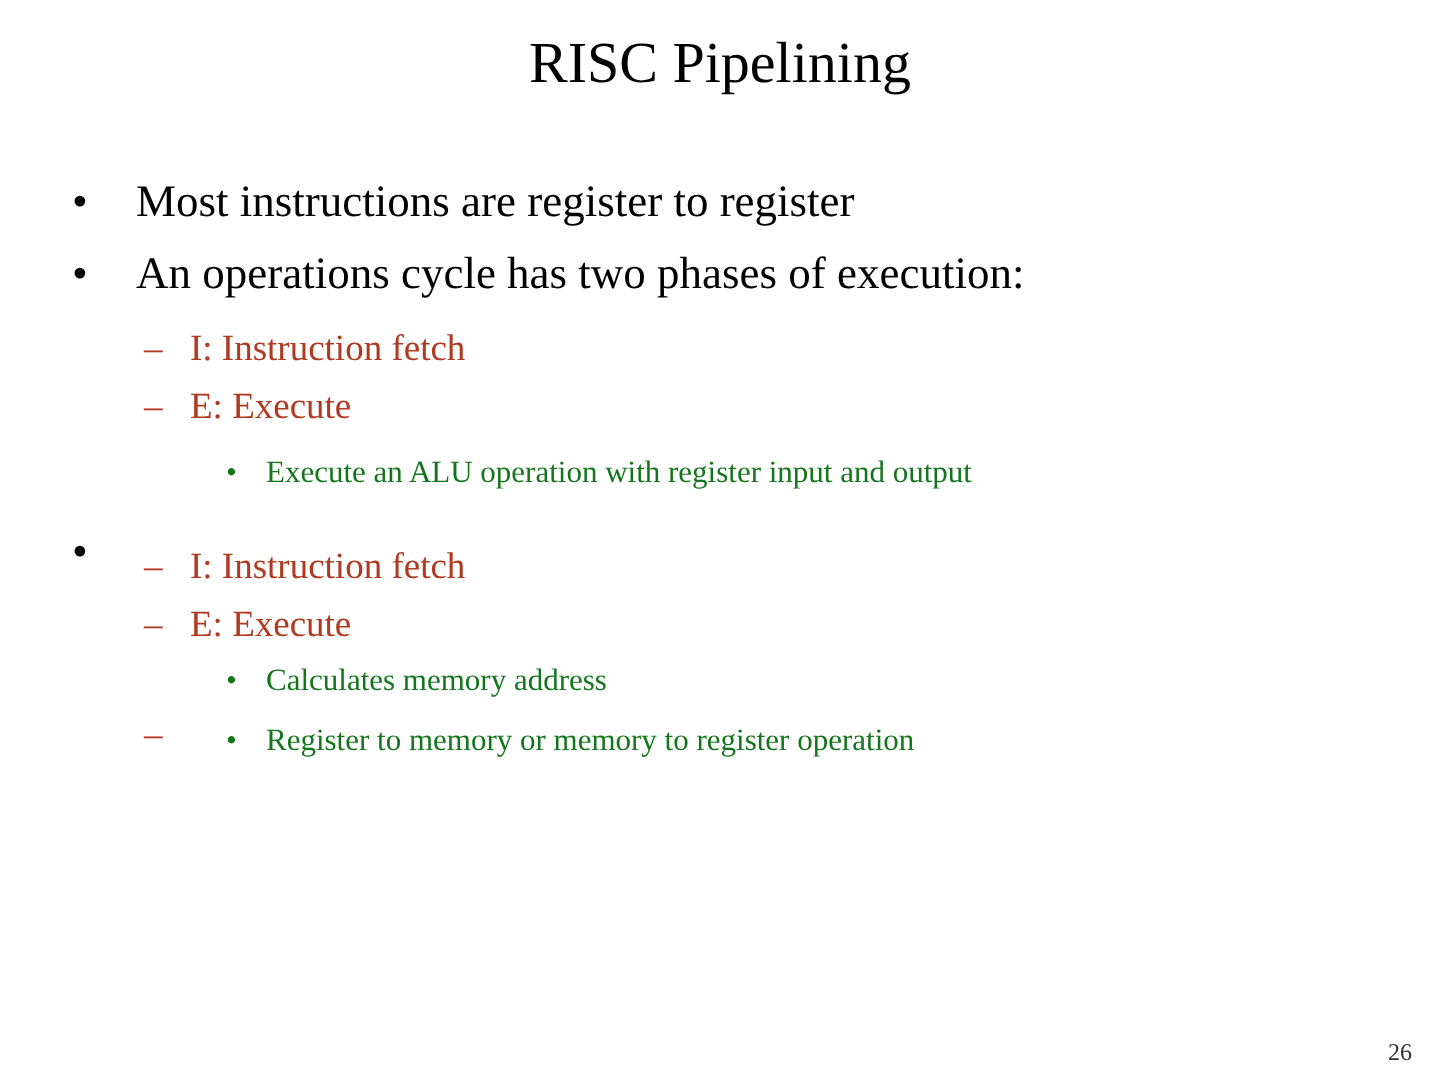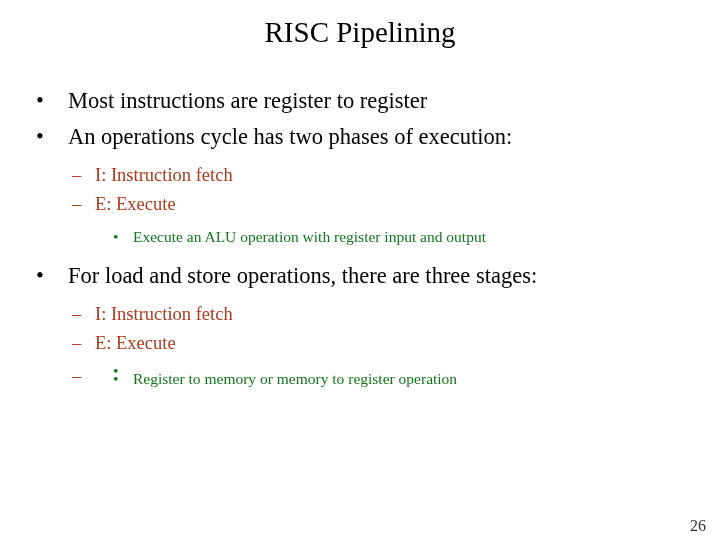--- a/index.html
+++ b/index.html
@@ -119,21 +119,21 @@
   
   .gap-sm { height: 4px; }
   .gap-md { height: 9px; }
   .gap-lg { height: 13px; }
 
   
   .page-number {
     position: absolute;
     right: 14px;
     bottom: 6px;
-    font-size: 16px;
+    font-size: 12px;
     line-height: 16px;
     color: #333333;
     font-family: "Liberation Serif", "DejaVu Serif", serif;
   }
 </style>
 </head>
 <body>
 
 <div class="slide">
 
@@ -171,41 +171,41 @@
 
     <div class="item lvl3">
       <span class="bullet">•</span>
       <span class="txt">Execute an ALU operation with register input and output</span>
     </div>
 
     <div class="gap-lg"></div>
 
     <div class="item lvl1" style="padding-right:100px;">
       <span class="bullet">•</span>
-      <span class="txt">For load and store operations, there are three stages:</span>
     </div>
 
     <div class="gap-md"></div>
 
     <div class="item lvl2">
       <span class="bullet">–</span>
       <span class="txt">I: Instruction fetch</span>
     </div>
 
     <div class="gap-sm"></div>
 
     <div class="item lvl2">
       <span class="bullet">–</span>
       <span class="txt">E: Execute</span>
     </div>
 
     <div class="gap-sm"></div>
 
     <div class="item lvl3">
       <span class="bullet">•</span>
+      <span class="txt">Calculates memory address</span>
     </div>
 
     <div class="gap-sm"></div>
 
     <div class="item lvl2">
       <span class="bullet">–</span>
     </div>
 
     <div class="gap-sm"></div>
 

